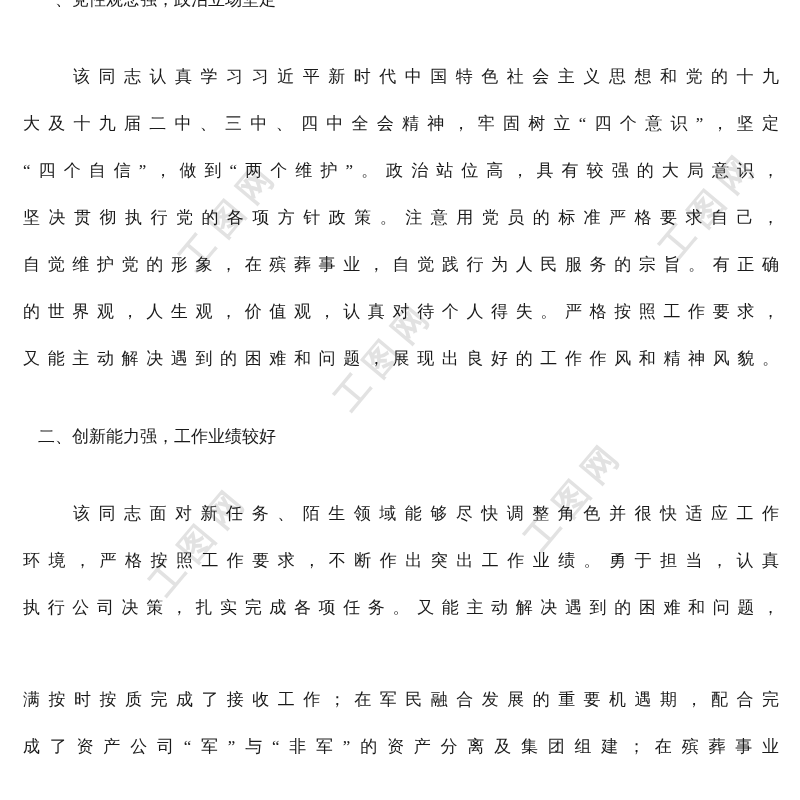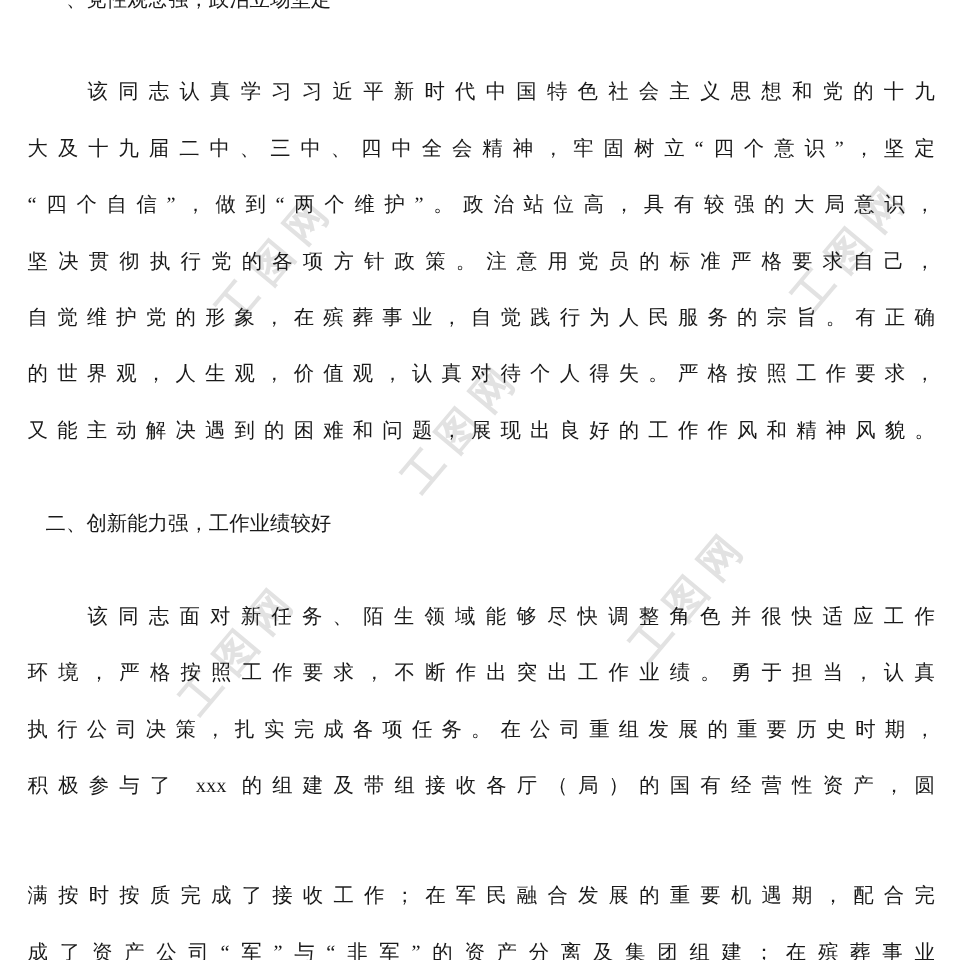--- a/index.html
+++ b/index.html
@@ -78,20 +78,19 @@
     <div class="line">“四个自信”，做到“两个维护”。政治站位高，具有较强的大局意识，</div>
     <div class="line">坚决贯彻执行党的各项方针政策。注意用党员的标准严格要求自己，</div>
     <div class="line">自觉维护党的形象，在殡葬事业，自觉践行为人民服务的宗旨。有正确</div>
     <div class="line">的世界观，人生观，价值观，认真对待个人得失。严格按照工作要求，</div>
     <div class="line">又能主动解决遇到的困难和问题，展现出良好的工作作风和精神风貌。</div>
 
     <div class="line heading h2">二、创新能力强，工作业绩较好</div>
 
     <div class="line indent p2-start">该同志面对新任务、陌生领域能够尽快调整角色并很快适应工作</div>
     <div class="line">环境，严格按照工作要求，不断作出突出工作业绩。勇于担当，认真</div>
-    <div class="line">执行公司决策，扎实完成各项任务。在公司重组发展的重要历史时期，</div>
-    <div class="line">积极参与了 xxx 的组建及带组接收各厅（局）的国有经营性资产，圆</div>
+    <div class="line">执行公司决策，扎实完成各项任务。又能主动解决遇到的困难和问题，</div>
 
     <div class="line p2b-start">满按时按质完成了接收工作；在军民融合发展的重要机遇期，配合完</div>
     <div class="line">成了资产公司“军”与“非军”的资产分离及集团组建；在殡葬事业</div>
 
   </div>
 </div>
 
 </body></html>

